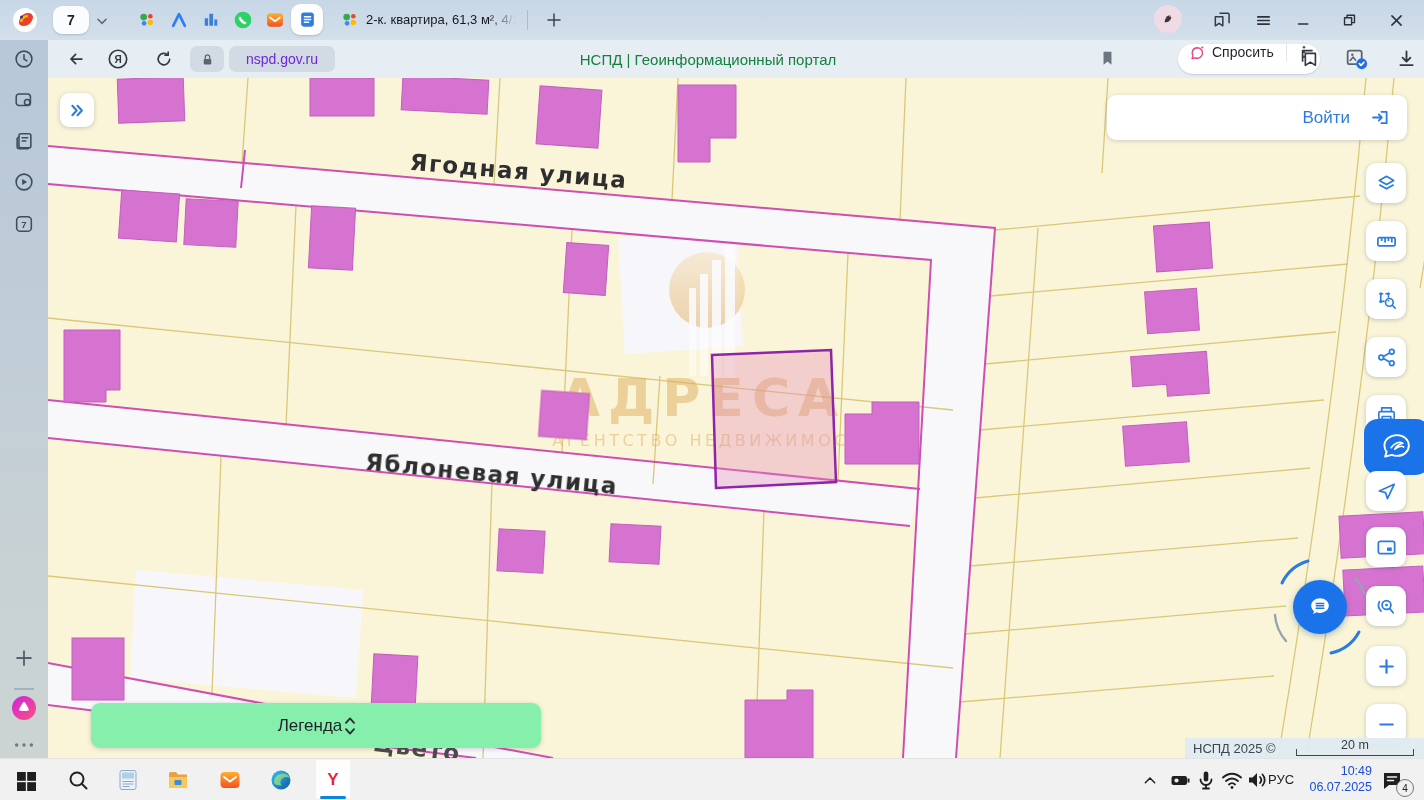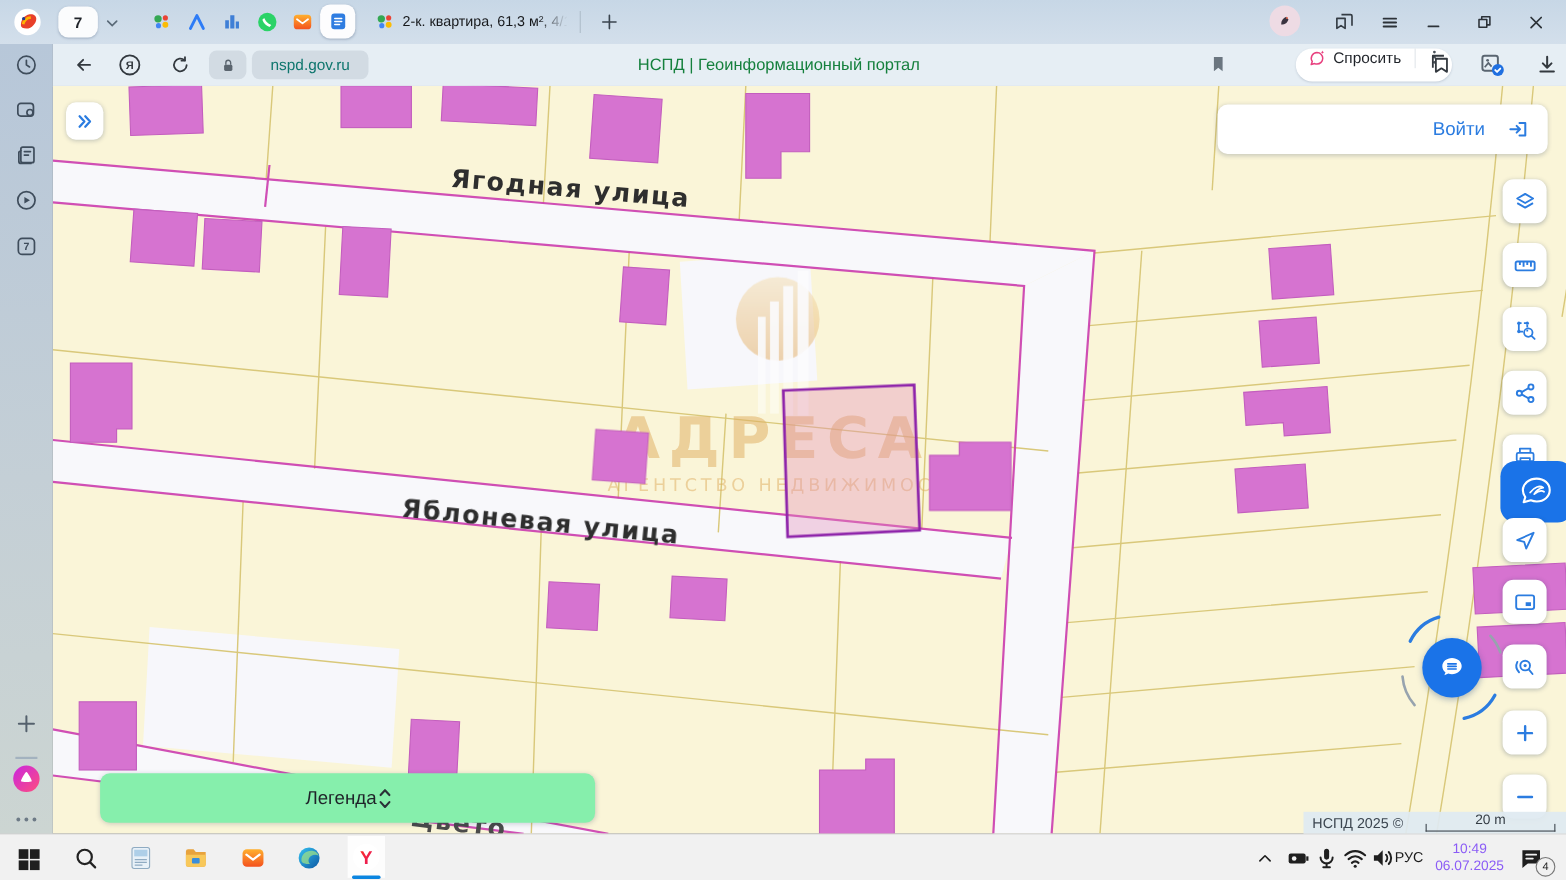--- a/index.html
+++ b/index.html
@@ -18,21 +18,21 @@
   .tab-title{left:366px;top:12px;width:150px;height:17px;font-size:13px;color:#17191c;white-space:nowrap;
              overflow:hidden;-webkit-mask-image:linear-gradient(90deg,#000 82%,transparent);
              mask-image:linear-gradient(90deg,#000 82%,transparent);}
   .vsep{width:1px;background:#aebdca;}
   .avatar{left:1154px;top:5px;width:28px;height:28px;border-radius:50%;background:#eedbe4;
           display:flex;align-items:center;justify-content:center;}
 
   
   .addrbar{left:48px;top:40px;width:1376px;height:38px;background:#e6eef4;border-bottom:1px solid #d2dce4;}
   .chip{background:#d2dbe3;border-radius:7px;display:flex;align-items:center;justify-content:center;}
-  .url-text{font-size:14px;color:#0f766e;}
+  .url-text{font-size:14px;color:#6d28d9;}
   .addr-title{left:350px;top:11px;width:620px;text-align:center;font-size:15px;color:#15803d;}
   .ask-pill{left:1130px;top:4px;width:142px;height:30px;background:#fff;border-radius:16px;
             box-shadow:0 1px 2px rgba(60,80,110,.2);display:flex;}
   .ask-label{font-size:14px;color:#1f2329;margin-left:5px;}
 
   
   .sidebar{left:0;top:40px;width:48px;height:718px;
            background:linear-gradient(180deg,#b7c7d9 0%,#c4cfd6 55%,#ccd5d2 100%);}
   .side-ic{left:13px;width:22px;height:22px;}
 
@@ -60,21 +60,21 @@
   .scale span{position:absolute;left:0;right:0;top:-2px;text-align:center;font-size:12.5px;color:#343c44;}
   .scale .bracket{position:absolute;left:0;right:0;bottom:1px;height:6px;
                   border-left:1.5px solid #3e464e;border-right:1.5px solid #3e464e;border-bottom:1.5px solid #3e464e;}
 
   
   .taskbar{left:0;top:758px;width:1424px;height:42px;background:#f1f1f1;border-top:1px solid #e3e3e3;}
   .tb-ic{top:9px;width:24px;height:24px;}
   .ya-active{left:316px;top:1px;width:34px;height:38px;background:#fdfdfd;display:flex;align-items:center;justify-content:center;}
   .ya-underline{left:320px;top:37px;width:26px;height:3px;background:#0b85e0;border-radius:2px;}
   .lang{left:1268px;top:13px;font-size:13px;color:#1c1c1c;}
-  .clockbox{left:1300px;top:4px;width:72px;text-align:center;font-size:12.5px;color:#8b5cf6;line-height:16px;}
+  .clockbox{left:1300px;top:4px;width:72px;text-align:right;font-size:12.5px;color:#1d4ed8;line-height:16px;}
   .badge{left:1396px;top:20px;width:16px;height:16px;border-radius:50%;border:1px solid #777;background:#f1f1f1;
          font-size:10px;color:#222;display:flex;align-items:center;justify-content:center;}
 </style>
 </head>
 <body>
 
 <div class="stage">
 
   <div class="abs tabbar">
     <svg class="abs" style="left:12px;top:7px" width="26" height="26" viewBox="0 0 26 26">

